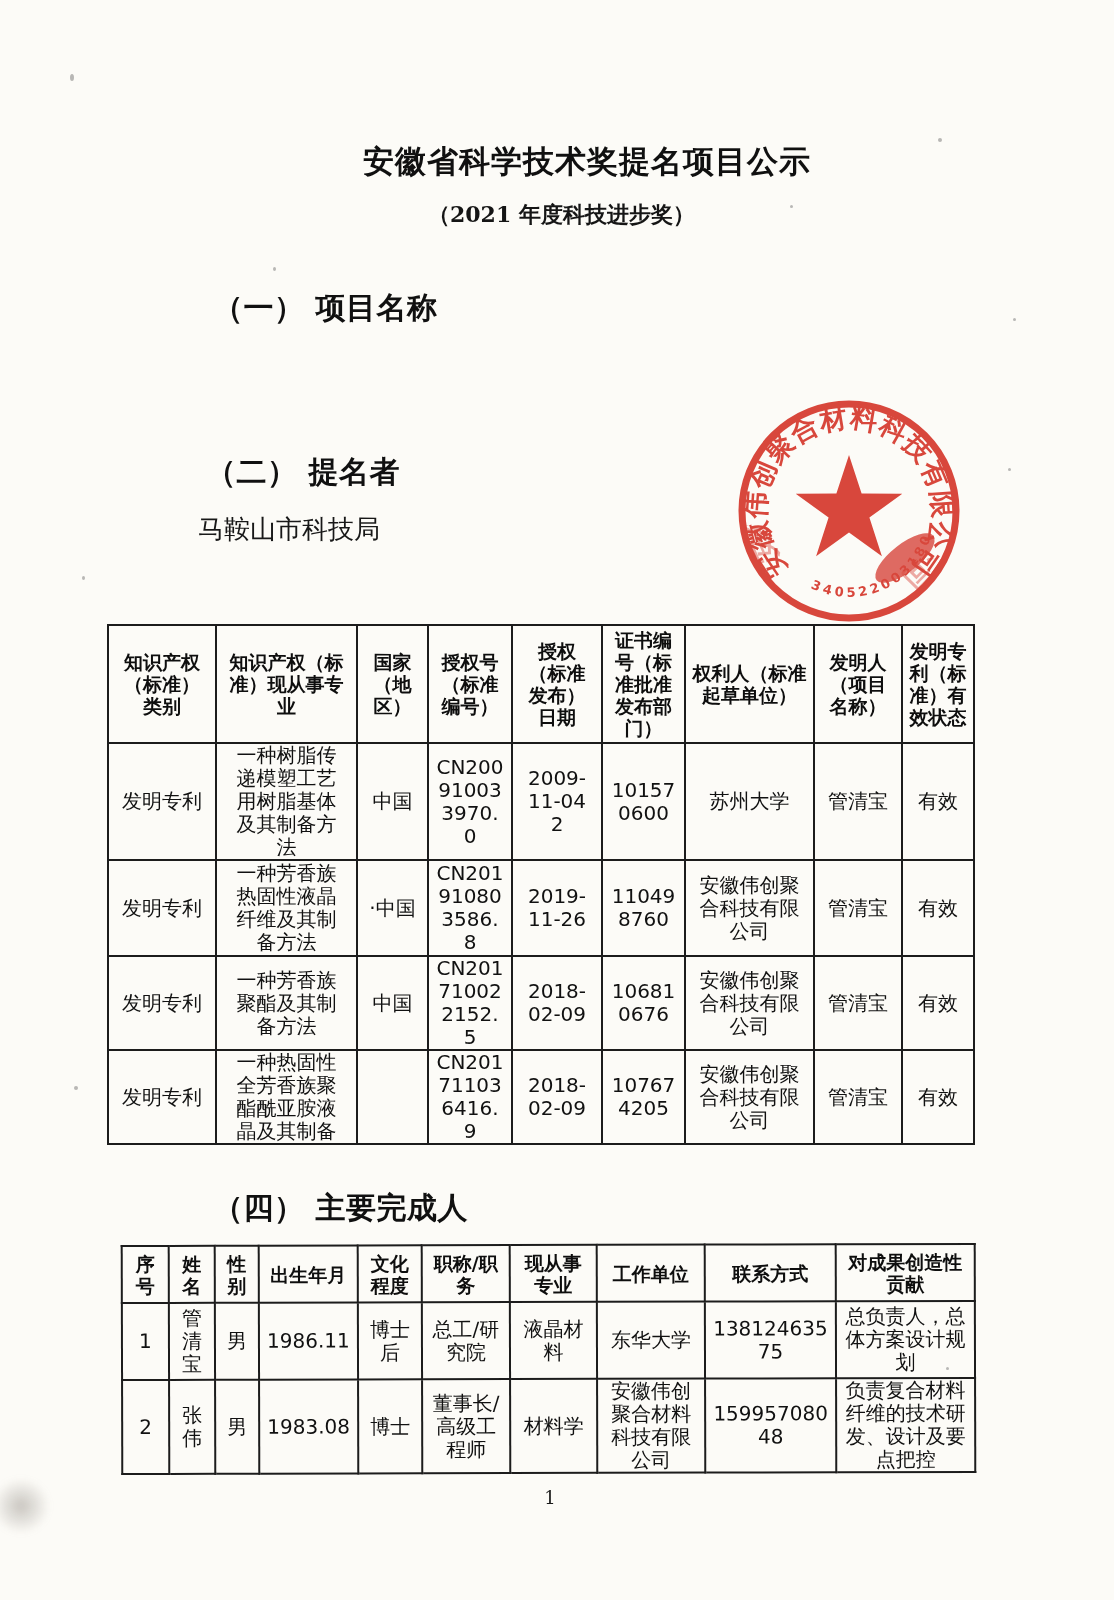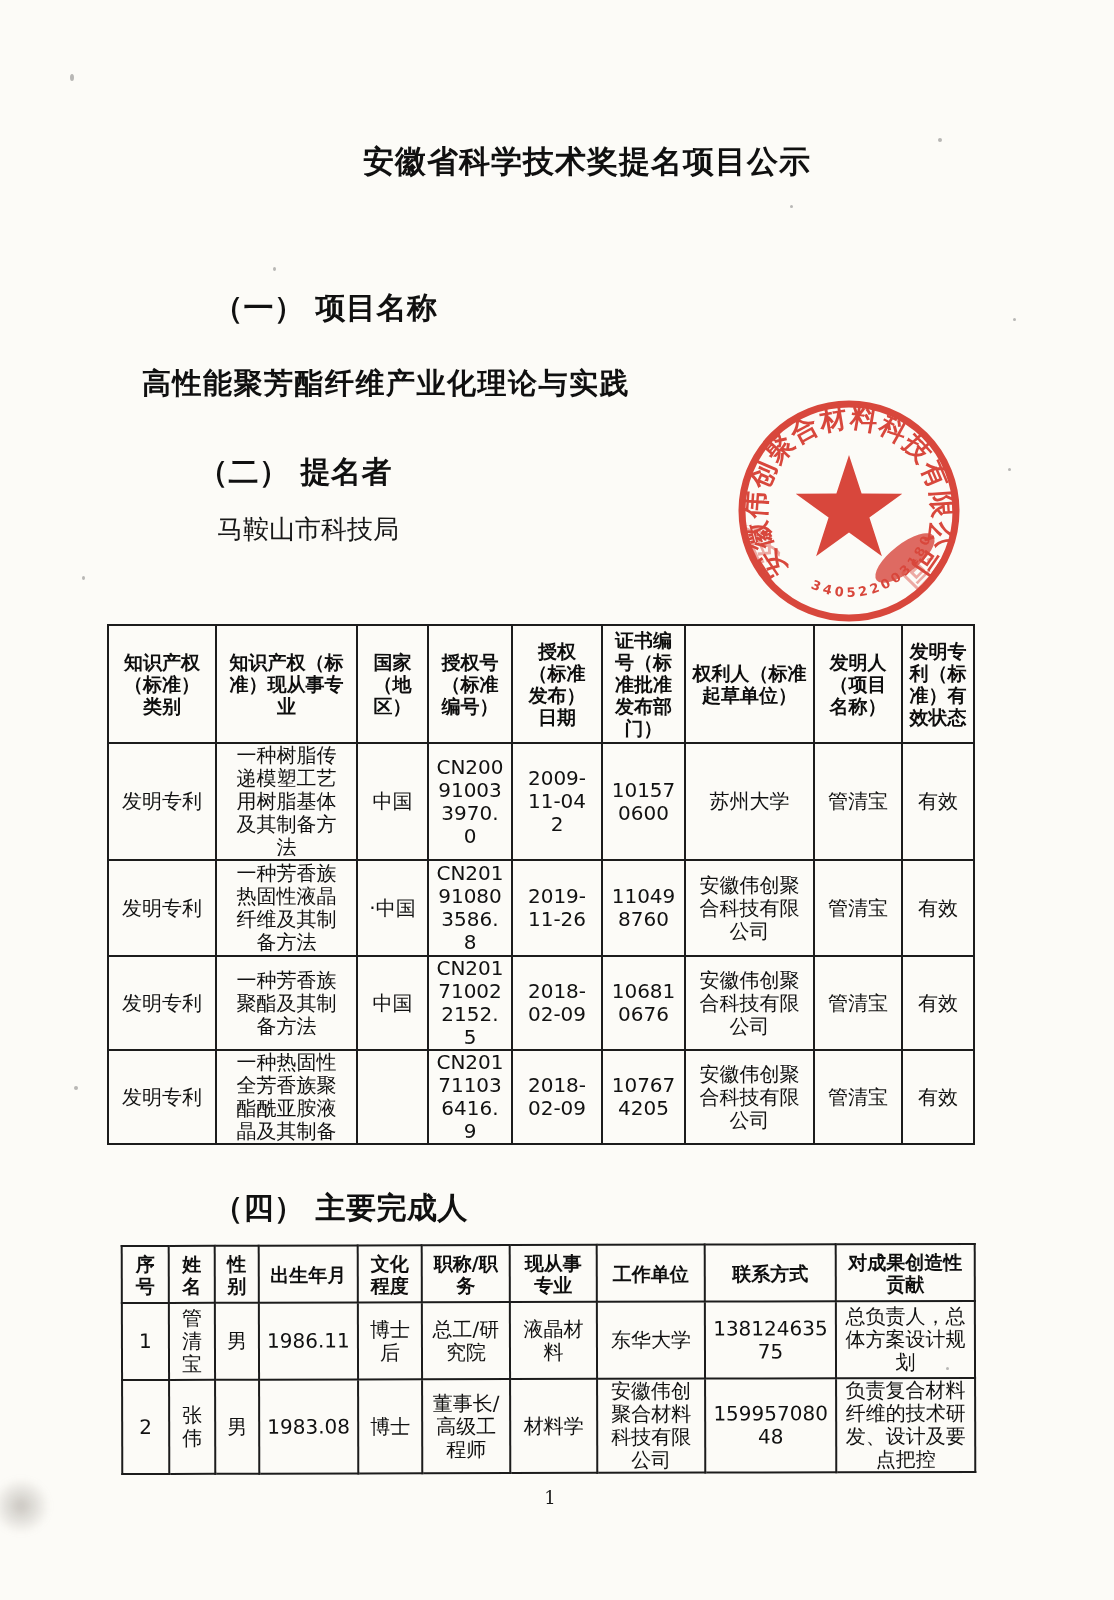--- a/index.html
+++ b/index.html
@@ -15,31 +15,31 @@
   }
   .doc-subtitle{
     position:absolute; left:428px; top:200px; font-size:22px; font-weight:600;
     font-family:"DejaVu Serif","Liberation Serif",serif; white-space:nowrap; color:#151515;
   }
   .sec-h{
     position:absolute; font-size:30px; font-weight:800; letter-spacing:0.5px;
     white-space:nowrap; color:#101010;
   }
   .h1{left:213px; top:288px;}
-  .h2{left:198px; top:452px;}
+  .h2{left:206px; top:452px;}
   .h3{left:205px; top:574px;}
   .h4{left:213px; top:1188px;}
   .project-name{
     position:absolute; left:142px; top:364px; font-size:29px; font-weight:700;
     letter-spacing:1.5px; font-family:"DejaVu Serif","Liberation Serif",serif;
     white-space:nowrap; color:#101010;
   }
   .nominator{
     position:absolute; left:198px; top:512px; font-size:26px; font-weight:500;
-    font-family:"DejaVu Serif","Liberation Serif",serif; white-space:nowrap; color:#181818;margin-left:19px;
+    font-family:"DejaVu Serif","Liberation Serif",serif; white-space:nowrap; color:#181818;
   }
   .page-number{
     position:absolute; left:538px; top:1487px; width:24px; text-align:center;
     font-size:18px; font-family:"DejaVu Serif","Liberation Serif",serif; color:#1a1a1a;
   }
   
   table{border-collapse:collapse; table-layout:fixed; position:absolute;
         font-family:"DejaVu Sans","Liberation Sans",sans-serif;}
   td,th{border:2px solid #1c1c1c; text-align:center; vertical-align:middle;
         font-size:20px; line-height:23px; font-weight:500; color:#111;
@@ -79,23 +79,23 @@
     background:radial-gradient(closest-side, rgba(125,118,110,.4), rgba(125,118,110,0));
     filter:blur(3px);
   }
 </style>
 </head>
 <body>
 
 <div class="page">
 
   <div class="doc-title">安徽省科学技术奖提名项目公示</div>
+  <div class="doc-subtitle">（2021 年度科技进步奖）</div>
 
   <div class="sec-h h1">（一） 项目名称</div>
-  <div class="project-name">高性能聚芳酯纤维产业化理论与实践</div>
   <div class="sec-h h2">（二） 提名者</div>
   <div class="nominator">马鞍山市科技局</div>
 
   <table class="t1">
     <colgroup>
       <col style="width:108px">
         <col style="width:141px">
         <col style="width:71px">
       <col style="width:84px">
         <col style="width:90px">

